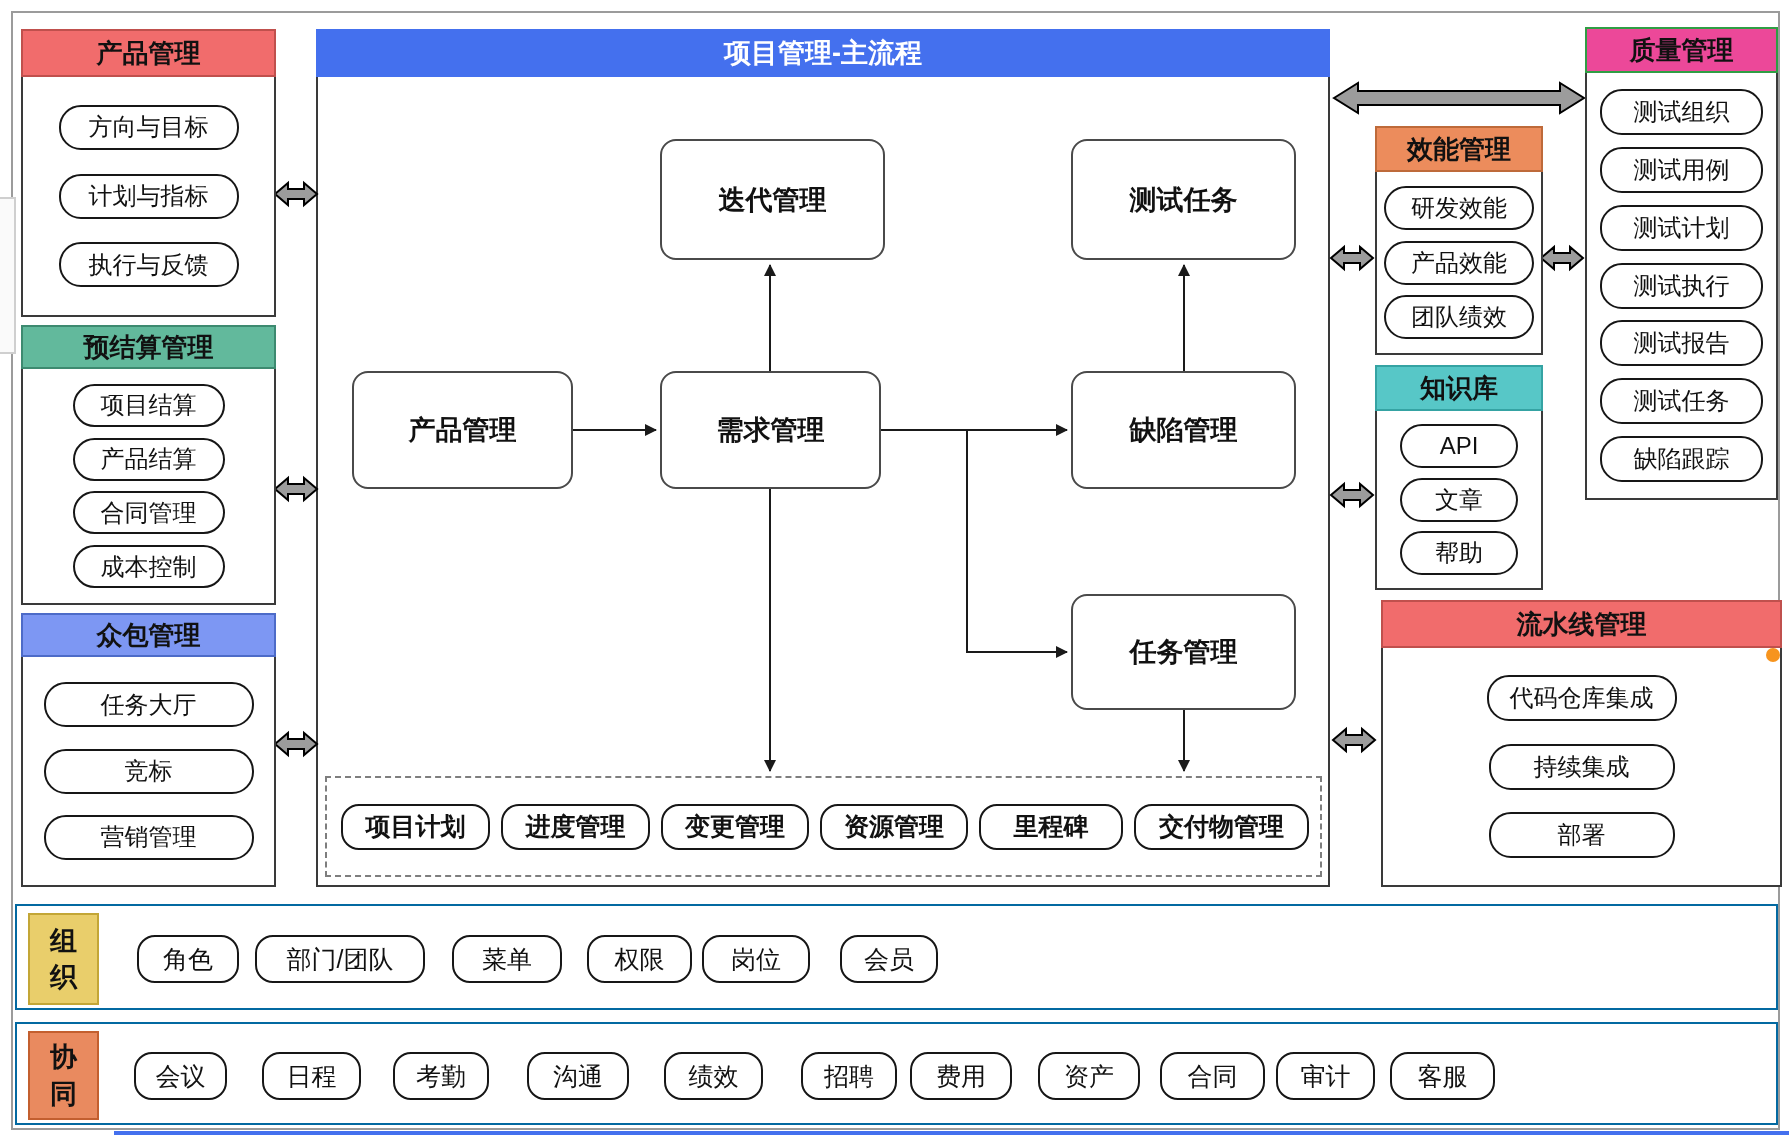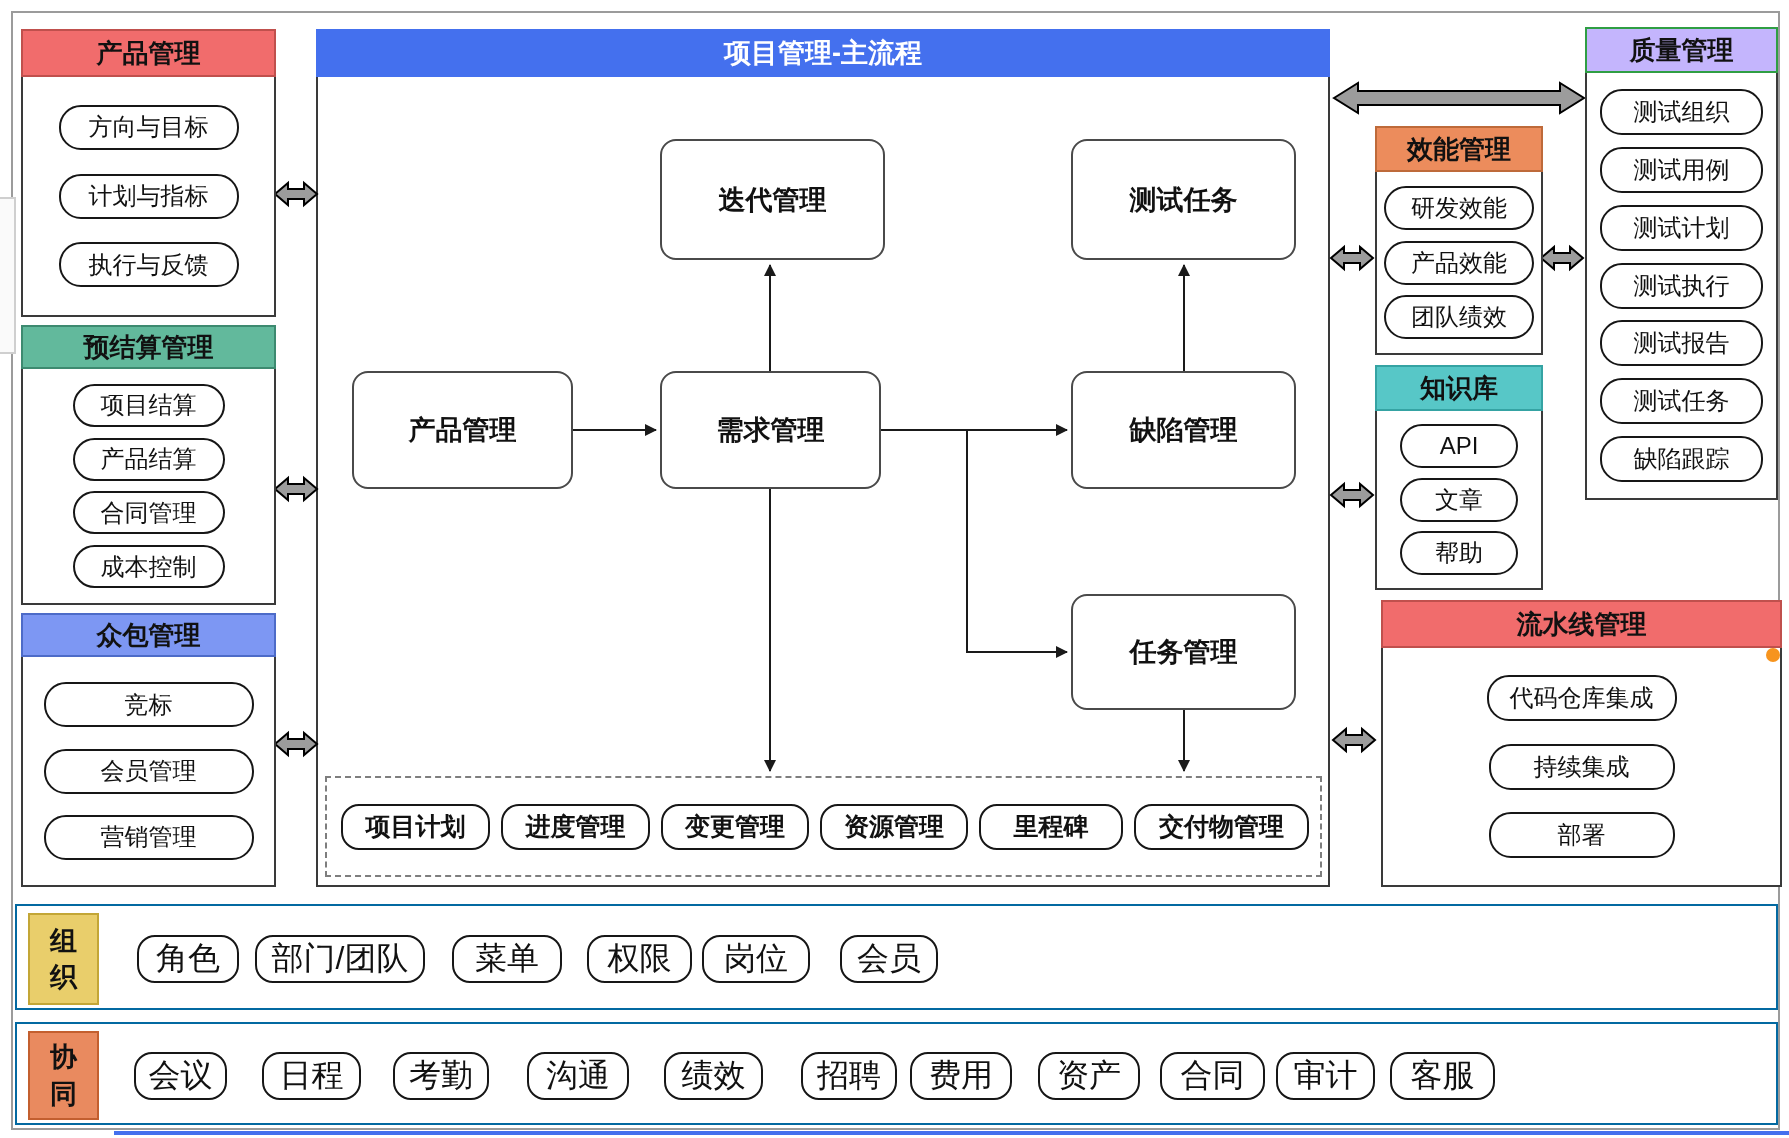--- a/index.html
+++ b/index.html
@@ -18,21 +18,21 @@
               justify-content:space-evenly;padding:4px 0;}
   .pill{border:2.5px solid #161616;border-radius:22px;background:#fff;box-sizing:border-box;
         display:flex;align-items:center;justify-content:center;font-size:24px;font-weight:500;
         white-space:nowrap;}
 
   .hdr-red{background:#F16C6C;border:2.5px solid #C0504D;}
   .hdr-green-sea{background:#62B99C;border:2.5px solid #3D8A70;}
   .hdr-blue{background:#7D97F3;border:2.5px solid #4D6BC8;}
   .hdr-orange{background:#EC8C5C;border:2.5px solid #BE6A3A;}
   .hdr-teal{background:#57C7C7;border:2.5px solid #35A3A3;}
-  .hdr-green{background:#c4b5fd;border:2.5px solid #2F9E44;}
+  .hdr-green{background:#ec4899;border:2.5px solid #2F9E44;}
 
   
   .main-box{position:absolute;left:316px;top:29px;width:1014px;height:858px;
             border:2px solid #3a3a3a;background:#fff;box-sizing:border-box;}
   .main-header{position:absolute;left:316px;top:29px;width:1014px;height:48px;background:#4470EE;
                color:#fff;display:flex;align-items:center;justify-content:center;
                font-weight:bold;font-size:27px;box-sizing:border-box;}
   .flow-node{position:absolute;border:2px solid #4a4a4a;border-radius:16px;background:#fff;
              display:flex;align-items:center;justify-content:center;font-weight:bold;
              font-size:27px;box-sizing:border-box;}
@@ -46,21 +46,21 @@
   
   .band{position:absolute;border:2px solid #0369a1;background:#fff;box-sizing:border-box;}
   .band-label{position:absolute;display:flex;align-items:center;justify-content:center;
               box-sizing:border-box;font-weight:bold;font-size:27px;}
   .band-label .stack{display:inline-block;width:30px;word-break:break-all;
                      line-height:1.35;text-align:center;}
   .lbl-yellow{background:#E9CE6B;border:2.5px solid #C3A636;}
   .lbl-orange{background:#E98A5F;border:2.5px solid #C35F2F;}
   .band-pill{position:absolute;height:48px;border:2px solid #161616;border-radius:18px;
              background:#fff;display:flex;align-items:center;justify-content:center;
-             font-size:32px;font-weight:500;box-sizing:border-box;white-space:nowrap;}
+             font-size:25px;font-weight:500;box-sizing:border-box;white-space:nowrap;}
 
   .dot{position:absolute;left:1766px;top:648px;width:14px;height:14px;border-radius:50%;
        background:#F7941E;}
   .bottom-line{position:absolute;left:114px;top:1131px;width:1675px;height:4px;background:#4470EE;}
   .edge-artifact{position:absolute;left:-8px;top:197px;width:20px;height:153px;background:#fafafa;
                  border:2px solid #cfcfcf;}
 </style>
 </head>
 <body>
 
@@ -131,22 +131,22 @@
       <div class="pill" style="width:152px;height:43px;">项目结算</div>
       <div class="pill" style="width:152px;height:43px;">产品结算</div>
       <div class="pill" style="width:152px;height:43px;">合同管理</div>
       <div class="pill" style="width:152px;height:43px;">成本控制</div>
     </div>
   </div>
 
   <div class="panel" style="left:21px;top:613px;width:255px;height:274px;">
     <div class="panel-header hdr-blue" style="height:44px;">众包管理</div>
     <div class="panel-body">
+      <div class="pill" style="width:210px;height:45px;">任务大厅</div>
       <div class="pill" style="width:210px;height:45px;">竞标</div>
-      <div class="pill" style="width:210px;height:45px;">会员管理</div>
       <div class="pill" style="width:210px;height:45px;">营销管理</div>
     </div>
   </div>
 
   <div class="panel" style="left:1375px;top:126px;width:168px;height:229px;">
     <div class="panel-header hdr-orange" style="height:46px;">效能管理</div>
     <div class="panel-body">
       <div class="pill" style="width:150px;height:44px;">研发效能</div>
       <div class="pill" style="width:150px;height:44px;">产品效能</div>
       <div class="pill" style="width:150px;height:44px;">团队绩效</div>

